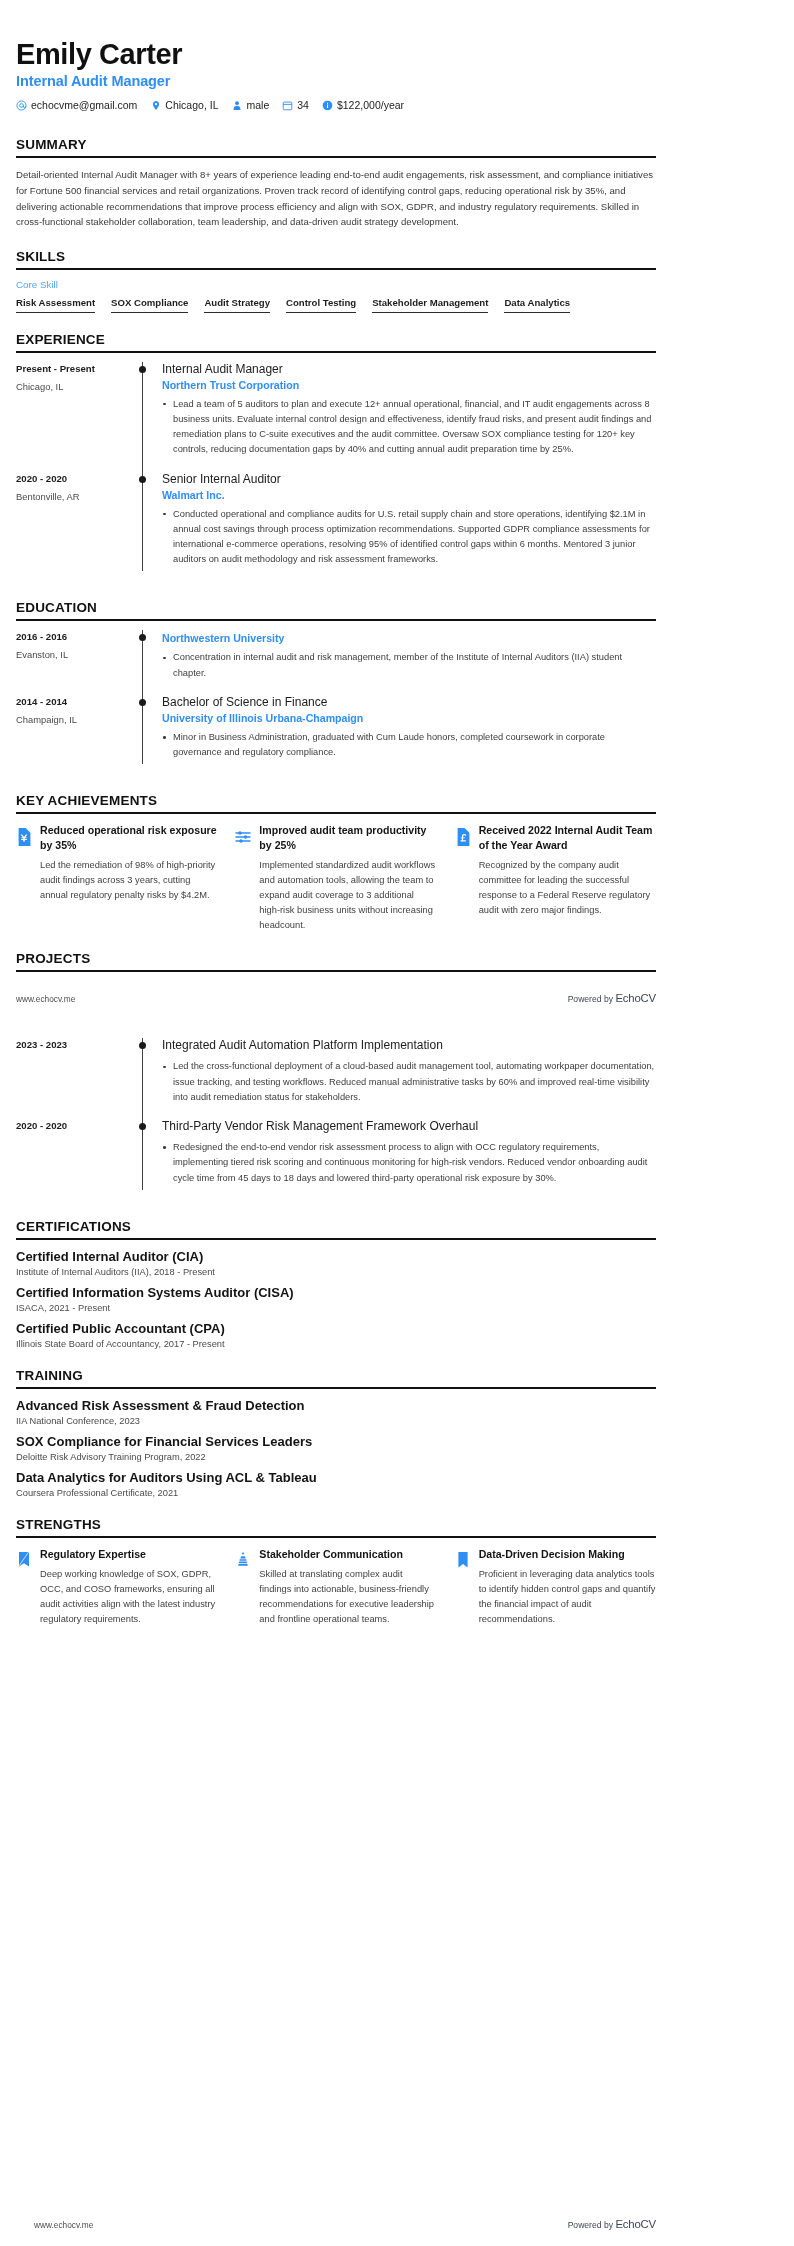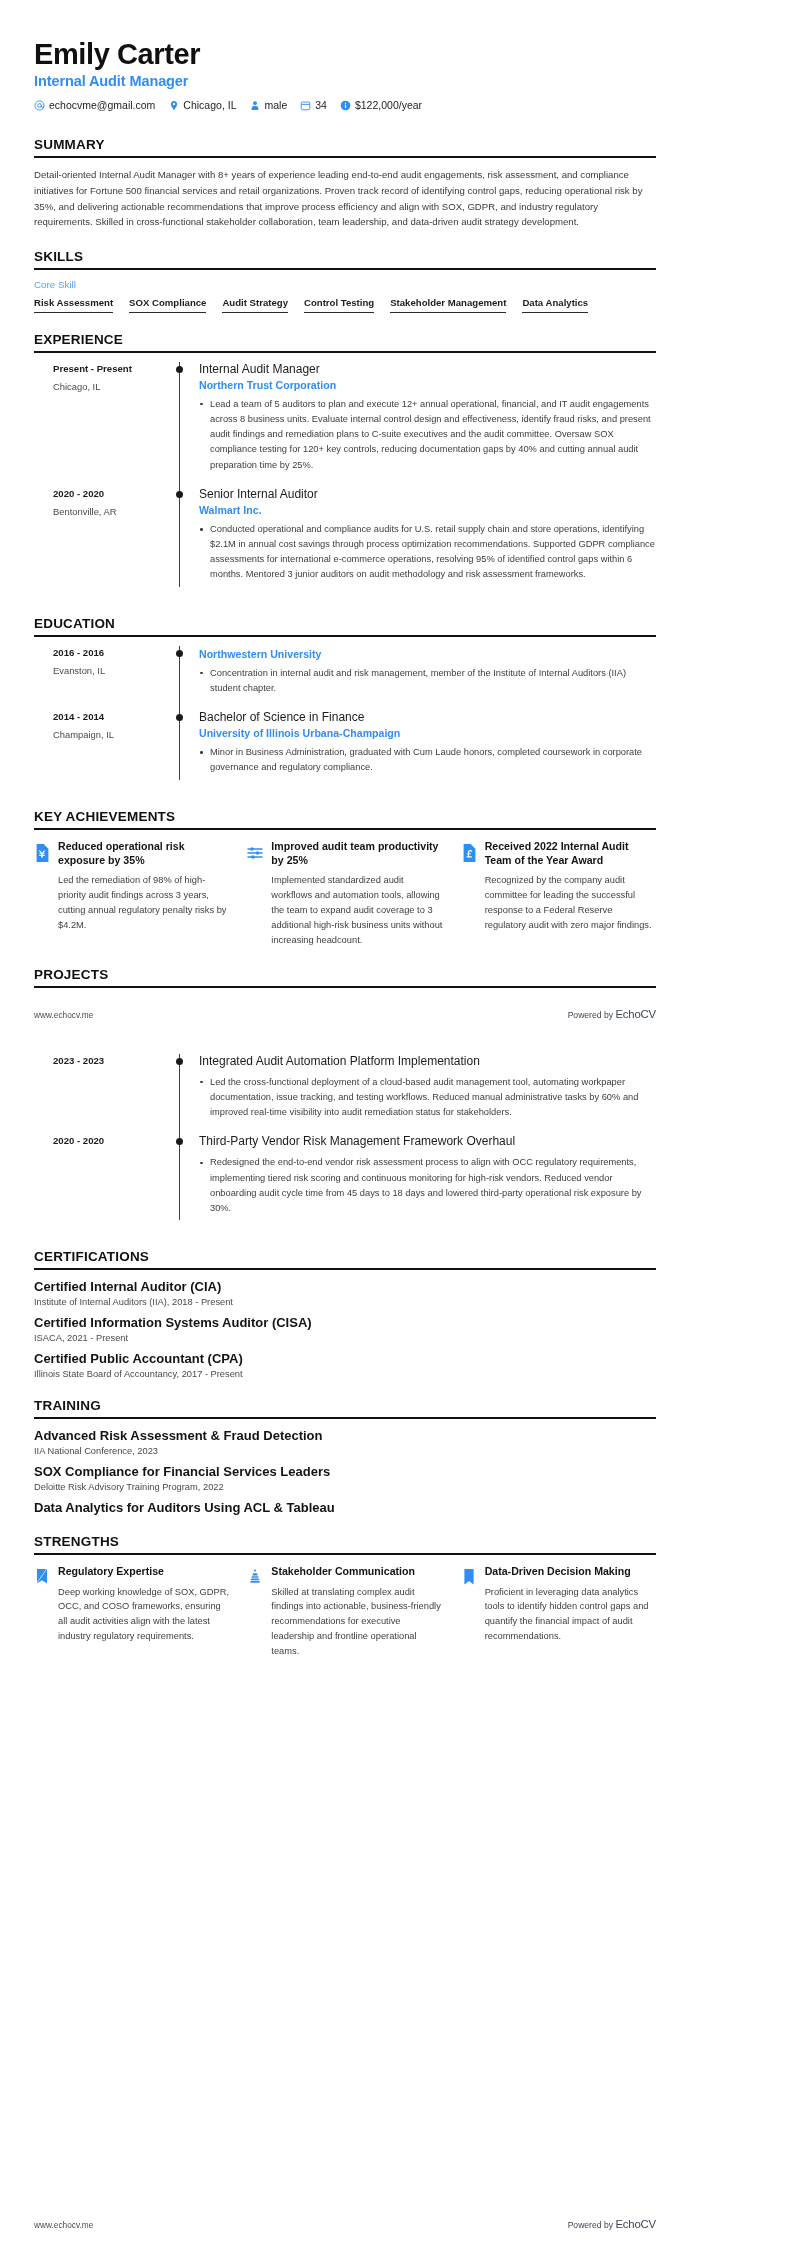--- a/index.html
+++ b/index.html
@@ -12,21 +12,21 @@
     width: 794px;
     font-family: "Liberation Sans", sans-serif;
     color: #1a1a1a;
     -webkit-font-smoothing: antialiased;
   }
 
   .page {
     width: 690px;
     min-height: 2246px;
     position: relative;
-    padding: 38px 34px 0 34px;
+    padding: 38px 34px 0 16px;
   }
 
   
   .header { margin-bottom: 26px; }
 
   .full-name {
     font-size: 29px;
     font-weight: 700;
     letter-spacing: -0.4px;
     color: #101010;
@@ -123,21 +123,20 @@
   .entry {
     display: flex;
     align-items: stretch;
     position: relative;
   }
 
   .entry-left {
     width: 118px;
     flex: 0 0 118px;
     padding-top: 1px;
-    margin-left: 19px;
   }
 
   .entry-date {
     font-size: 9.6px;
     font-weight: 700;
     color: #1d1d1d;
     white-space: nowrap;
   }
 
   .entry-loc {
@@ -589,20 +588,21 @@
     <div class="simple-item">
       <div class="simple-title">Advanced Risk Assessment &amp; Fraud Detection</div>
       <div class="simple-sub">IIA National Conference, 2023</div>
     </div>
     <div class="simple-item">
       <div class="simple-title">SOX Compliance for Financial Services Leaders</div>
       <div class="simple-sub">Deloitte Risk Advisory Training Program, 2022</div>
     </div>
     <div class="simple-item">
       <div class="simple-title">Data Analytics for Auditors Using ACL &amp; Tableau</div>
+      <div class="simple-sub">Coursera Professional Certificate, 2021</div>
     </div>
   </div>
 
   <div class="section">
     <div class="section-title">STRENGTHS</div>
     <div class="section-rule"></div>
     <div class="card-grid">
 
       <div class="card">
         <span class="card-icon">

